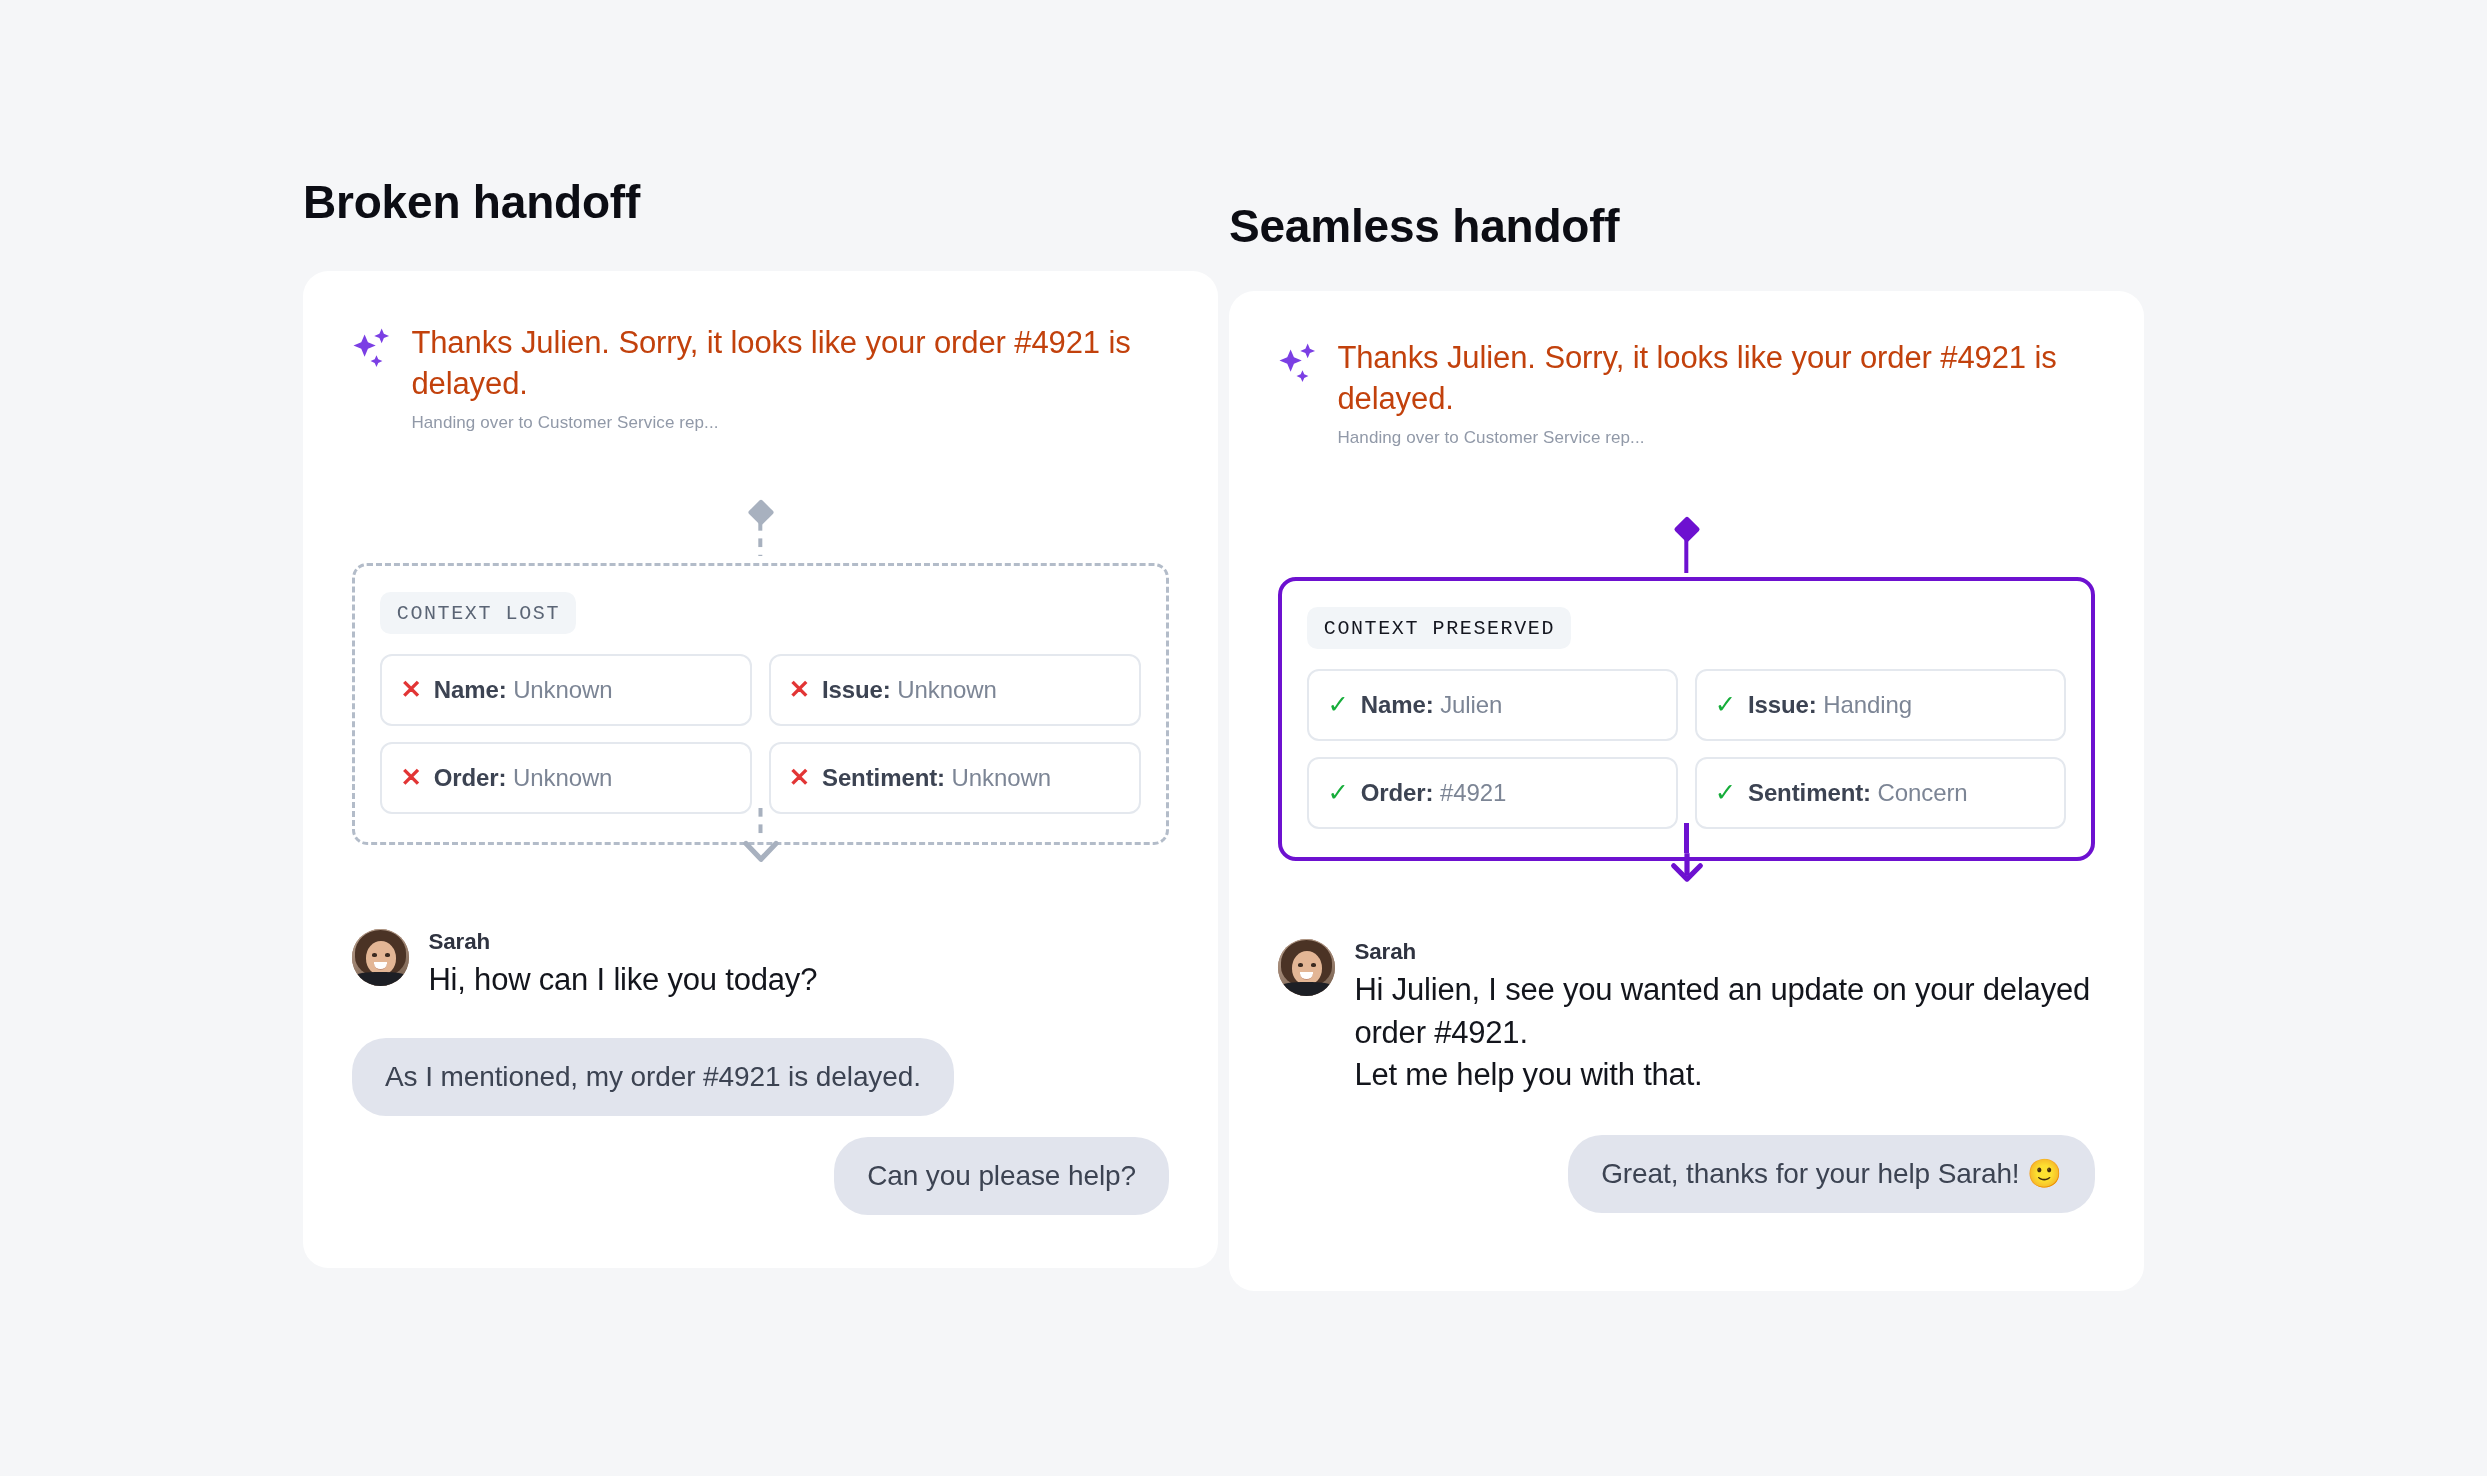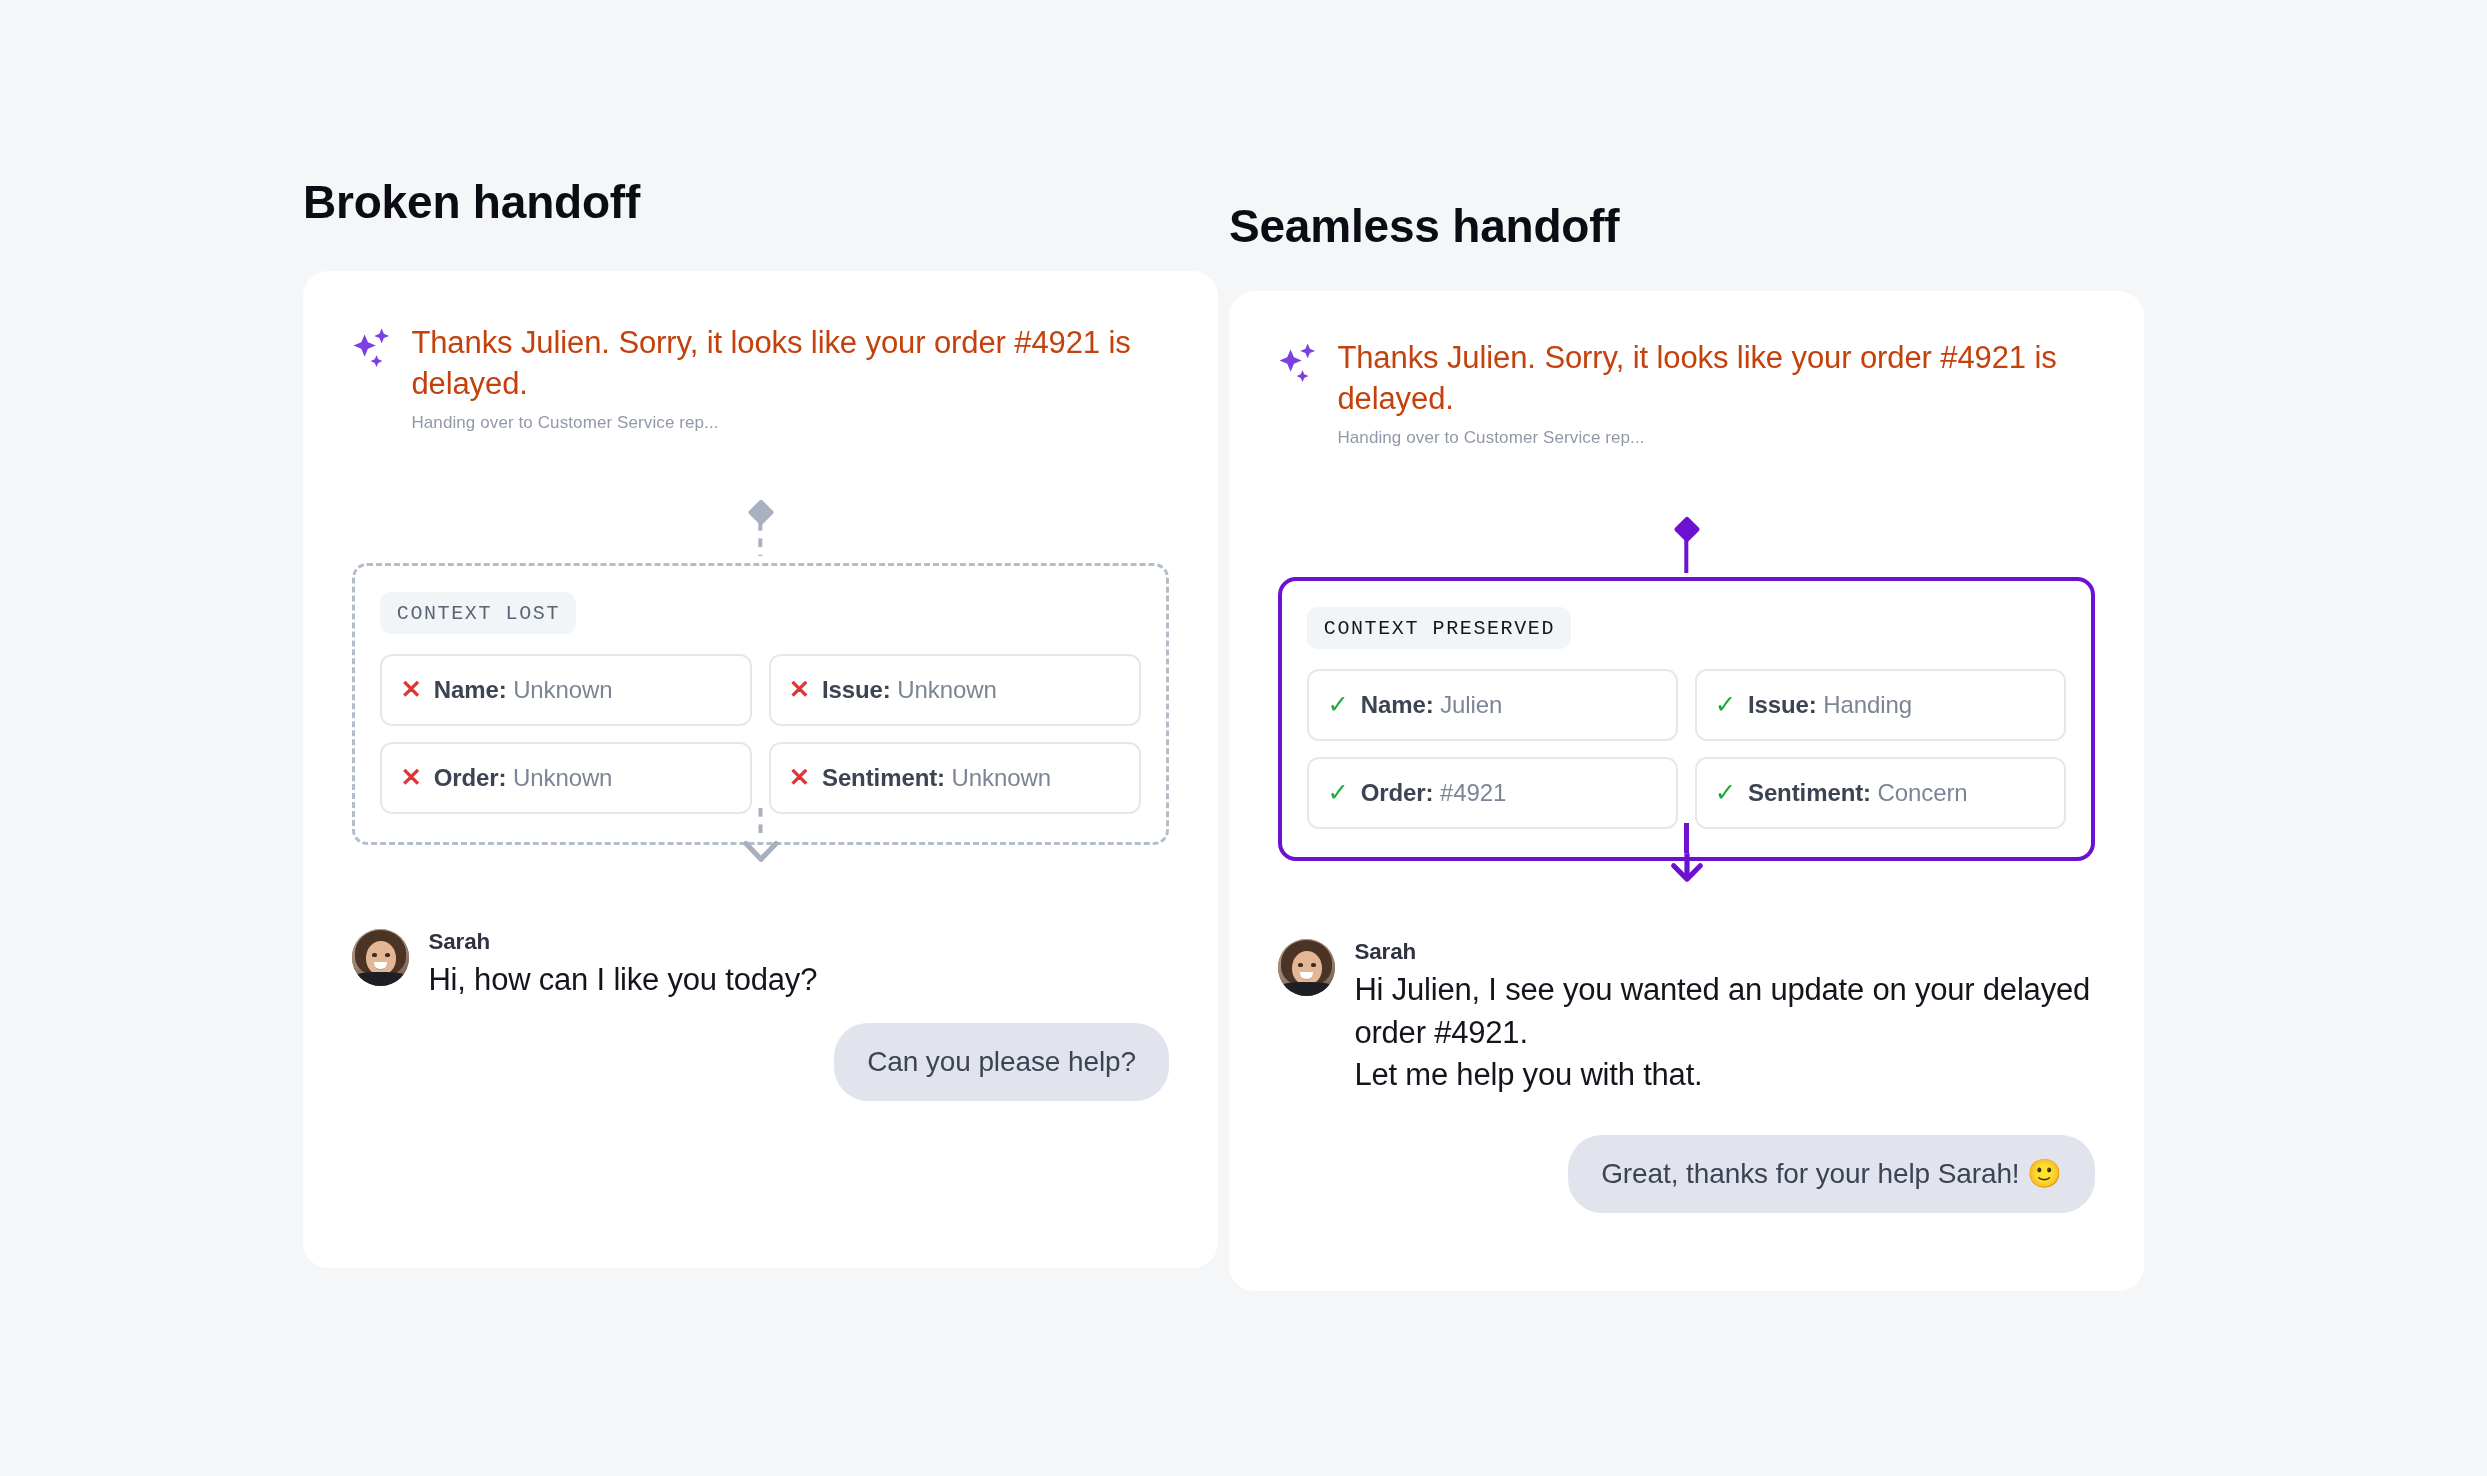--- a/index.html
+++ b/index.html
@@ -304,20 +304,23 @@
             <span class="av-eye r"></span>
           <span class="av-smile"></span>
             <span class="av-shoulders"></span>
         </span>
         <div>
           <p class="agent-name">Sarah</p>
           <p class="agent-msg">Hi, how can I like you today?</p>
         </div>
       </div>
 
+      <div class="bubble-row start" style="margin-top:36px;">
+        <span class="bubble">As I mentioned, my order #4921 is delayed.</span>
+      </div>
       <div class="bubble-row end" style="margin-top:21px;">
         <span class="bubble">Can you please help?</span>
       </div>
 
     </div>
   </div>
 
   <div class="panel right">
 
     <h2 class="panel-title">Seamless handoff</h2>

